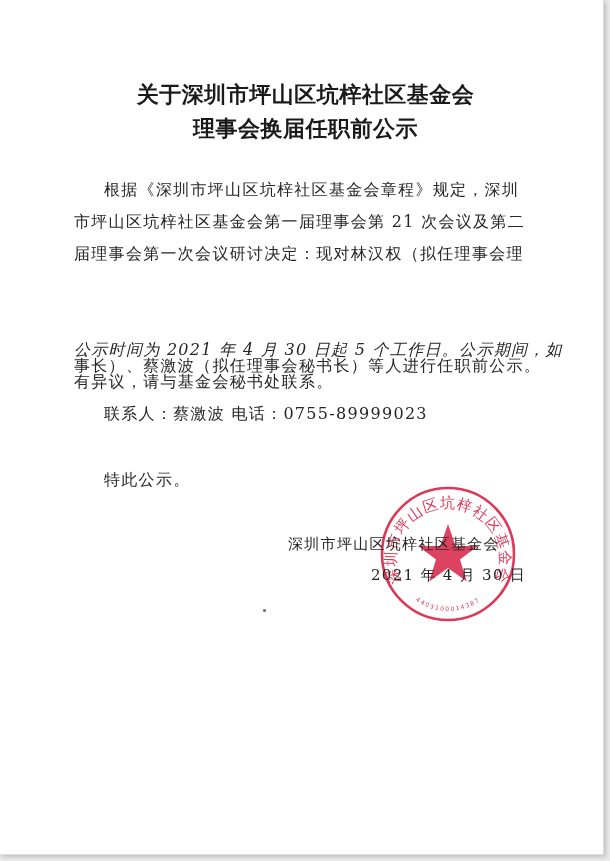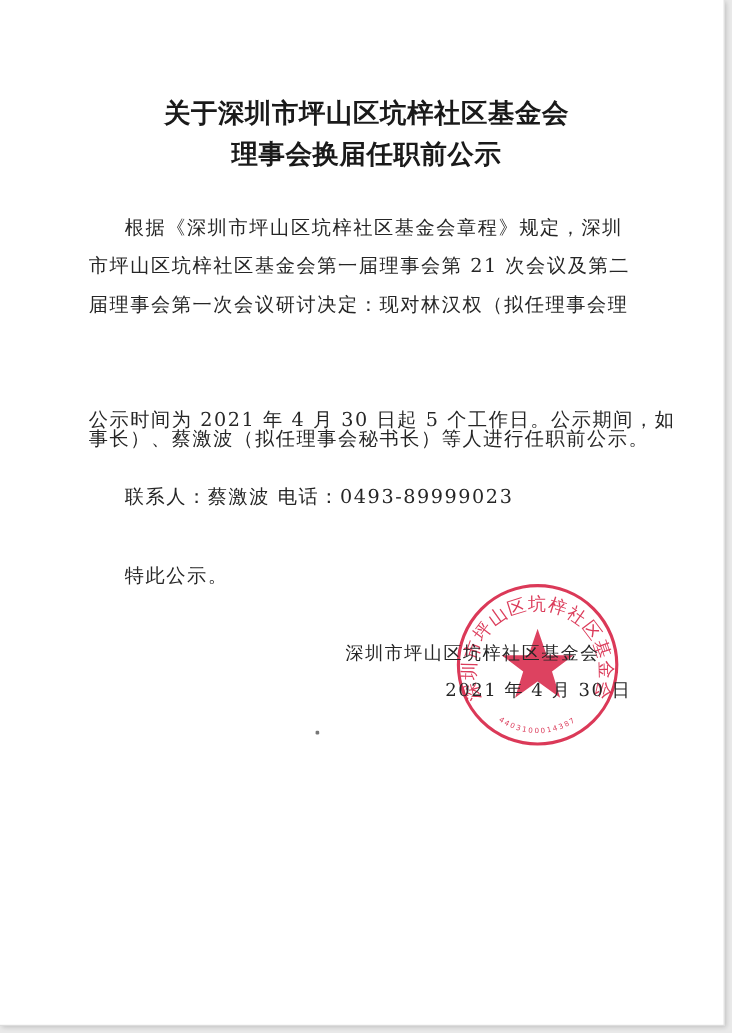--- a/index.html
+++ b/index.html
@@ -31,23 +31,24 @@
 <body>
 
 <div class="page">
   <div class="title t1">关于深圳市坪山区坑梓社区基金会</div>
   <div class="title t2">理事会换届任职前公示</div>
 
   <div class="line" style="left:104px; top:180px;">根据《深圳市坪山区坑梓社区基金会章程》规定，深圳</div>
   <div class="line" style="left:74px; top:212px;">市坪山区坑梓社区基金会第一届理事会第 21 次会议及第二</div>
   <div class="line" style="left:74px; top:244px;">届理事会第一次会议研讨决定：现对林汉权（拟任理事会理</div>
   <div class="line" style="left:74px; top:308px;margin-top:48px;">事长）、蔡激波（拟任理事会秘书长）等人进行任职前公示。</div>
-  <div class="line" style="left:74px; top:340px;">公示时间为 2021 年 4 月 30 日起 5 个工作日。公示期间，如</div>
+  <div class="line" style="left:74px; top:340px;font-style:italic;">公示时间为 2021 年 4 月 30 日起 5 个工作日。公示期间，如</div>
+  <div class="line" style="left:74px; top:372px;">有异议，请与基金会秘书处联系。</div>
 
-  <div class="line" style="left:104px; top:404px;">联系人：蔡激波  电话：0493-89999023</div>
+  <div class="line" style="left:104px; top:404px;">联系人：蔡激波  电话：0755-89999023</div>
   <div class="line" style="left:104px; top:470px;">特此公示。</div>
 
   <svg class="seal" viewBox="0 0 140 140">
     <defs>
       <path id="rimPath" d="M 22 96 A 52 52 0 1 1 118 96" fill="none"></path>
       <path id="serialPath" d="M 28 108 A 56 56 0 0 0 112 108" fill="none"></path>
     </defs>
     <circle cx="70" cy="70" r="66" fill="none" stroke="#d8284a" stroke-width="2.6" opacity="0.92"></circle>
     <polygon points="70,40 77.6,62 100,62 82,75.5 88.8,97.5 70,84 51.2,97.5 58,75.5 40,62 62.4,62" fill="#d8284a" opacity="0.88"></polygon>
     <text font-family="DejaVu Sans, sans-serif" font-size="15" fill="#d8284a" opacity="0.9" letter-spacing="1">

